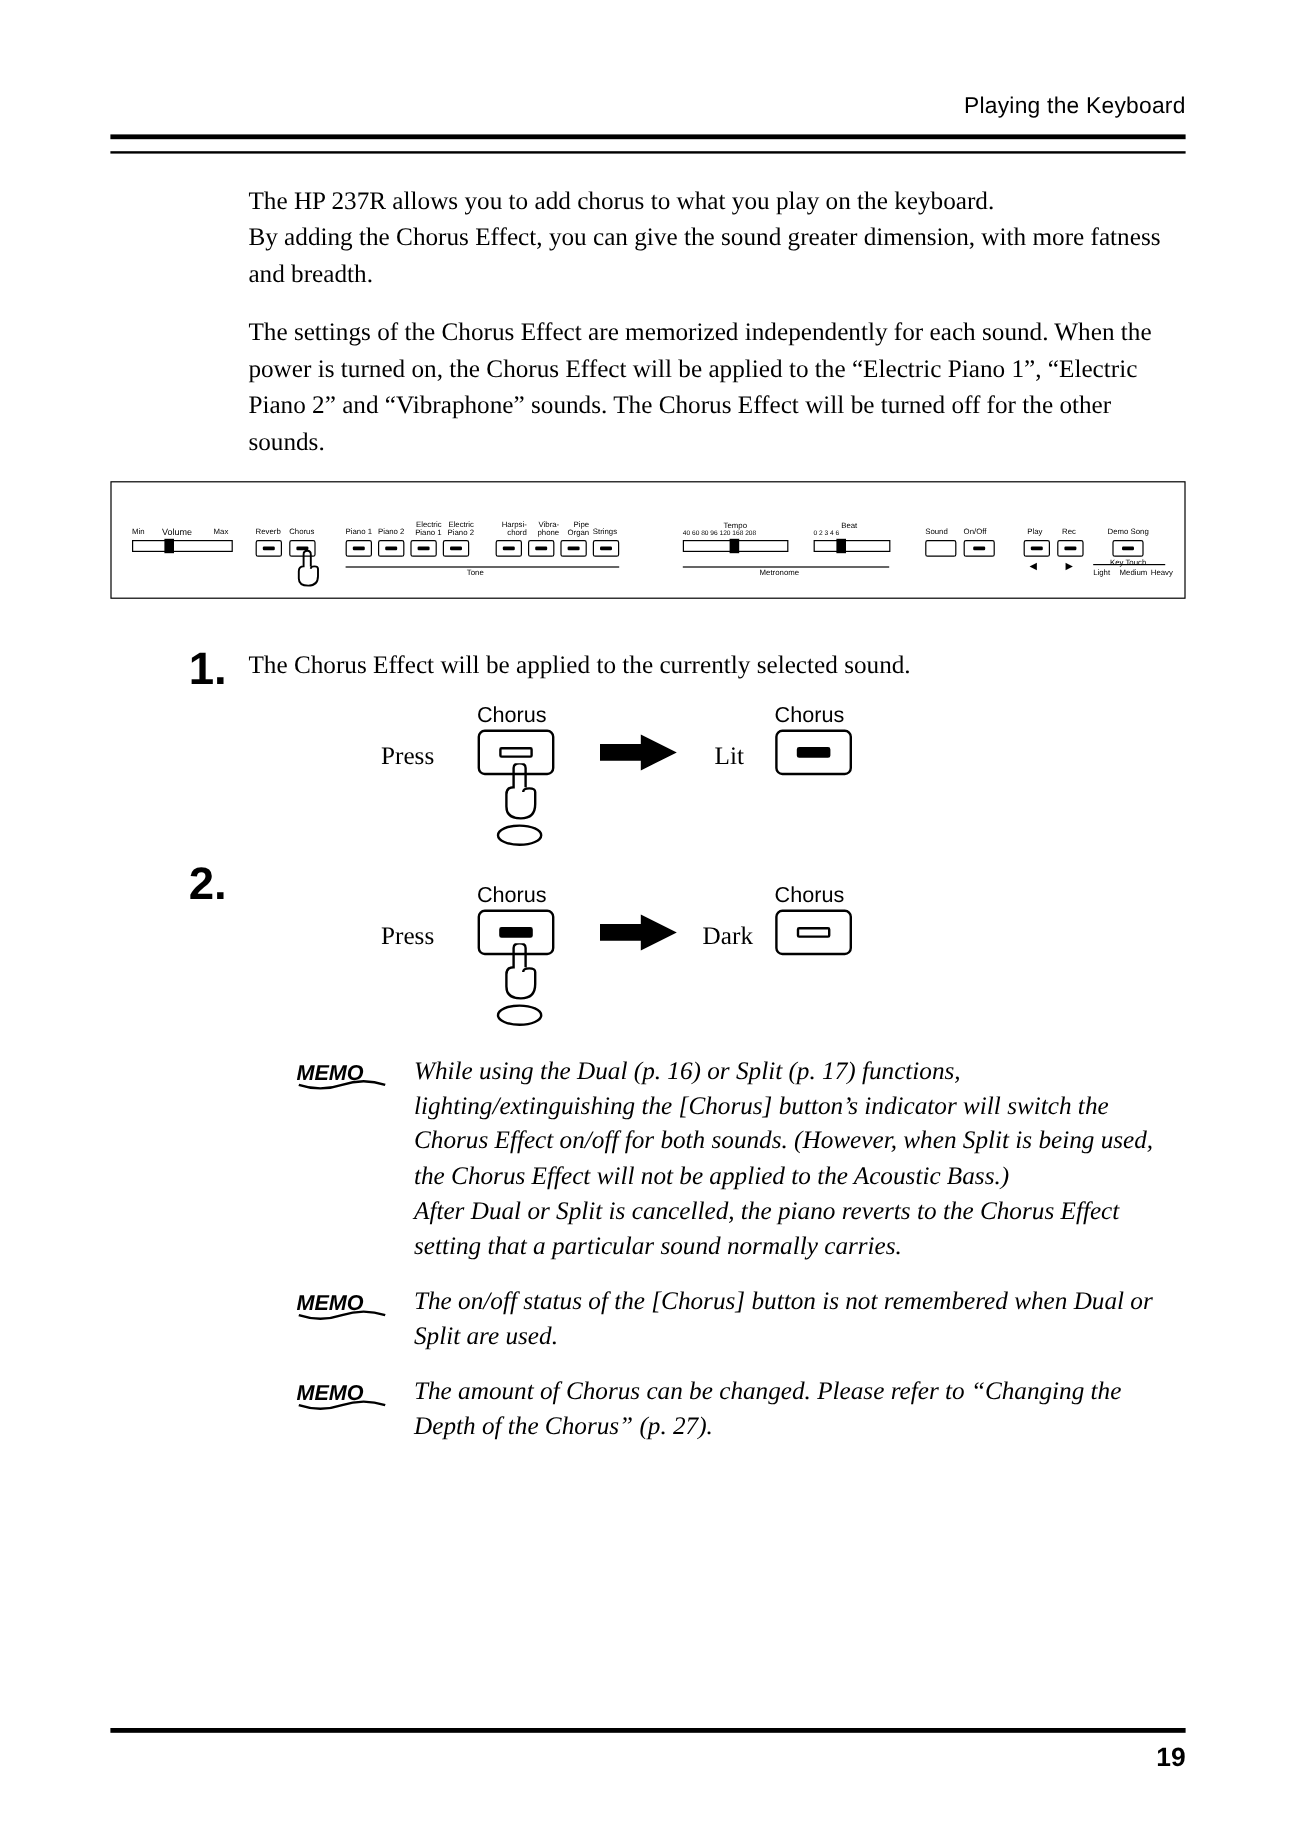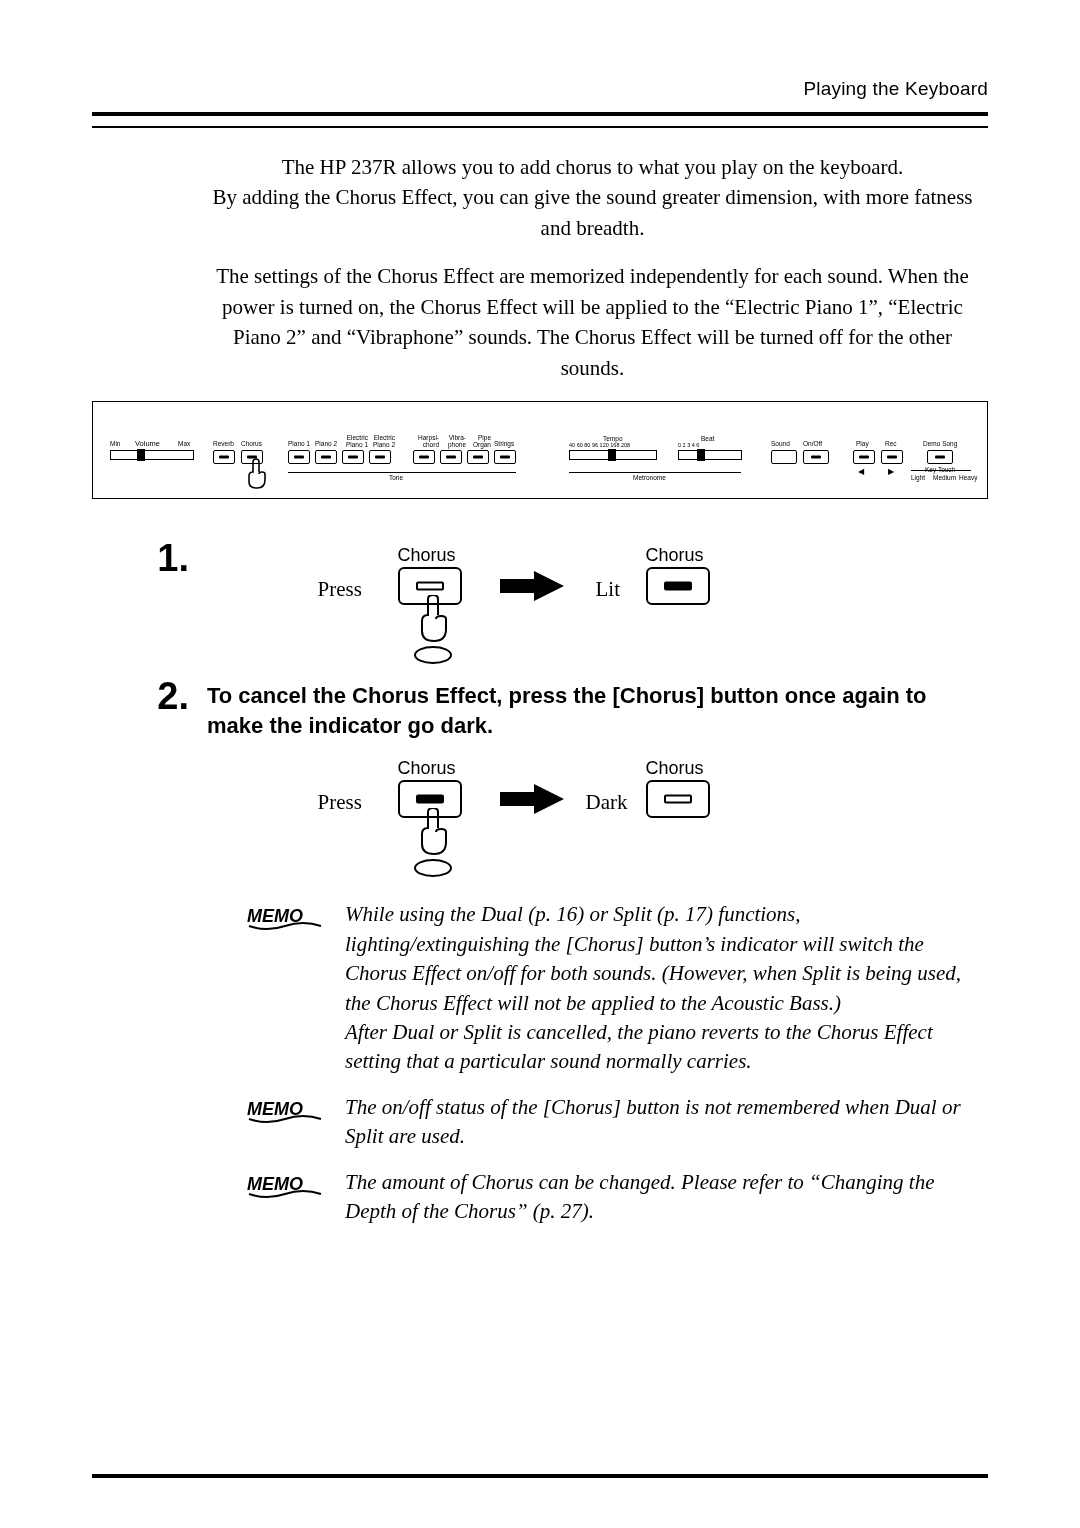--- a/index.html
+++ b/index.html
@@ -41,21 +41,21 @@
     font-size: 38px;
     letter-spacing: 0.7px;
     margin: 0;
   }
   .body-indent {
     margin-left: 115px;
     margin-right: 10px;
     font-size: 21px;
     line-height: 1.45;
   }
-  .body-indent p { margin: 0 0 18px 0; text-align: center; }
+  .body-indent p { margin: 0 0 18px 0; }
   
   .panel-box {
     border: 1.5px solid #000;
     height: 96px;
     margin: 8px 0 40px 0;
     position: relative;
     font-family: Arial, Helvetica, sans-serif;
   }
   .pb-lbl { position: absolute; font-size: 6.5px; text-align: right; white-space: nowrap; }
   .pb-slider { position: absolute; border: 1px solid #000; height: 8px; }
@@ -206,20 +206,21 @@
     <div class="pb-underline" style="left:818px; top:68px; width:60px;"></div>
     <span class="pb-lbl" style="left:832px; top:64px;">Key Touch</span>
     <span class="pb-lbl" style="left:818px; top:72px;">Light</span>
     <span class="pb-lbl" style="left:840px; top:72px;">Medium</span>
     <span class="pb-lbl" style="left:866px; top:72px;">Heavy</span>
   </div>
 
   <div class="step">
     <div class="step-num">1.</div>
     <div class="step-body">
+      <div class="step-text">The Chorus Effect will be applied to the currently selected sound.</div>
 
       <div class="chorus-figure">
         <span class="cf-lbl" style="left:0px; top:32px; font-family: 'Times New Roman', serif; font-size:21px;">Press</span>
         <span class="cf-lbl" style="left:80px; top:0px;">Chorus</span>
         <div class="cf-btn" style="left:80px; top:22px;">
             <div class="bar"></div>
           </div>
         <div class="cf-pressfinger" style="left:90px; top:50px;">
           <svg width="50" height="70" viewBox="0 0 50 70">
               <g fill="none" stroke="#000" stroke-width="2">
@@ -239,21 +240,20 @@
             <div class="bar"></div>
           </div>
       </div>
 
     </div>
   </div>
 
   <div class="step" style="margin-top:-10px;">
     <div class="step-num">2.</div>
     <div class="step-body">
-      <div class="step-head">To cancel the Chorus Effect, press the [Chorus] button once again to make the indicator go dark.</div>
 
       <div class="chorus-figure" style="margin-top:18px;">
         <span class="cf-lbl" style="left:0px; top:32px; font-family:'Times New Roman', serif; font-size:21px;">Press</span>
         <span class="cf-lbl" style="left:80px; top:0px;">Chorus</span>
         <div class="cf-btn lit" style="left:80px; top:22px;">
             <div class="bar"></div>
           </div>
         <div class="cf-pressfinger" style="left:90px; top:50px;">
           <svg width="50" height="70" viewBox="0 0 50 70">
               <g fill="none" stroke="#000" stroke-width="2">
@@ -302,14 +302,15 @@
       <svg width="78" height="28" viewBox="0 0 78 28">
           <text x="0" y="18" font-family="Arial Black, Arial" font-weight="900" font-size="18" font-style="italic">MEMO</text>
           <path d="M2 22 Q 20 28 38 22 Q 56 16 74 22" fill="none" stroke="#000" stroke-width="2"></path>
         </svg>
     </div>
     <div class="txt">The amount of Chorus can be changed. Please refer to “Changing the Depth of the Chorus” (p. 27).</div>
   </div>
 
   <div class="footer-bar">
     <hr class="footer-rule">
+    <div class="pagenum">19</div>
   </div>
 </div>
 
 </body></html>

